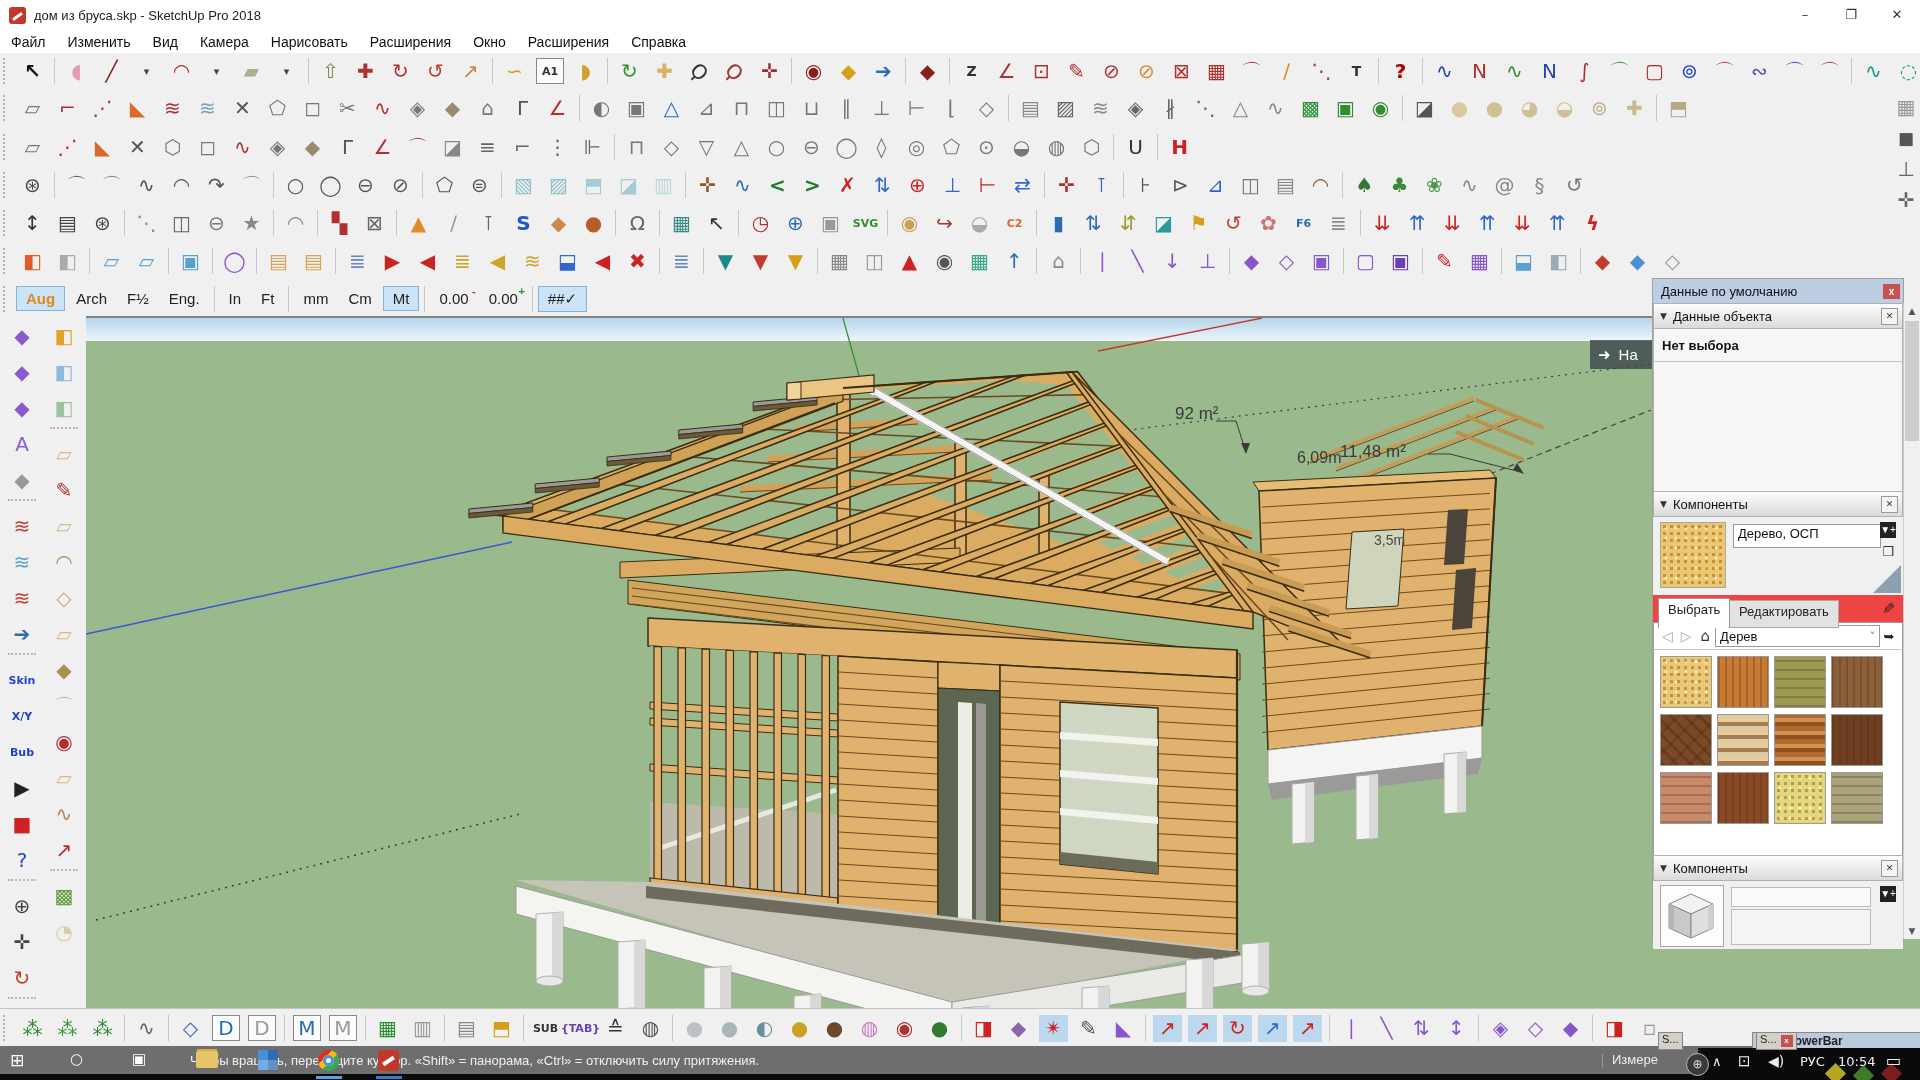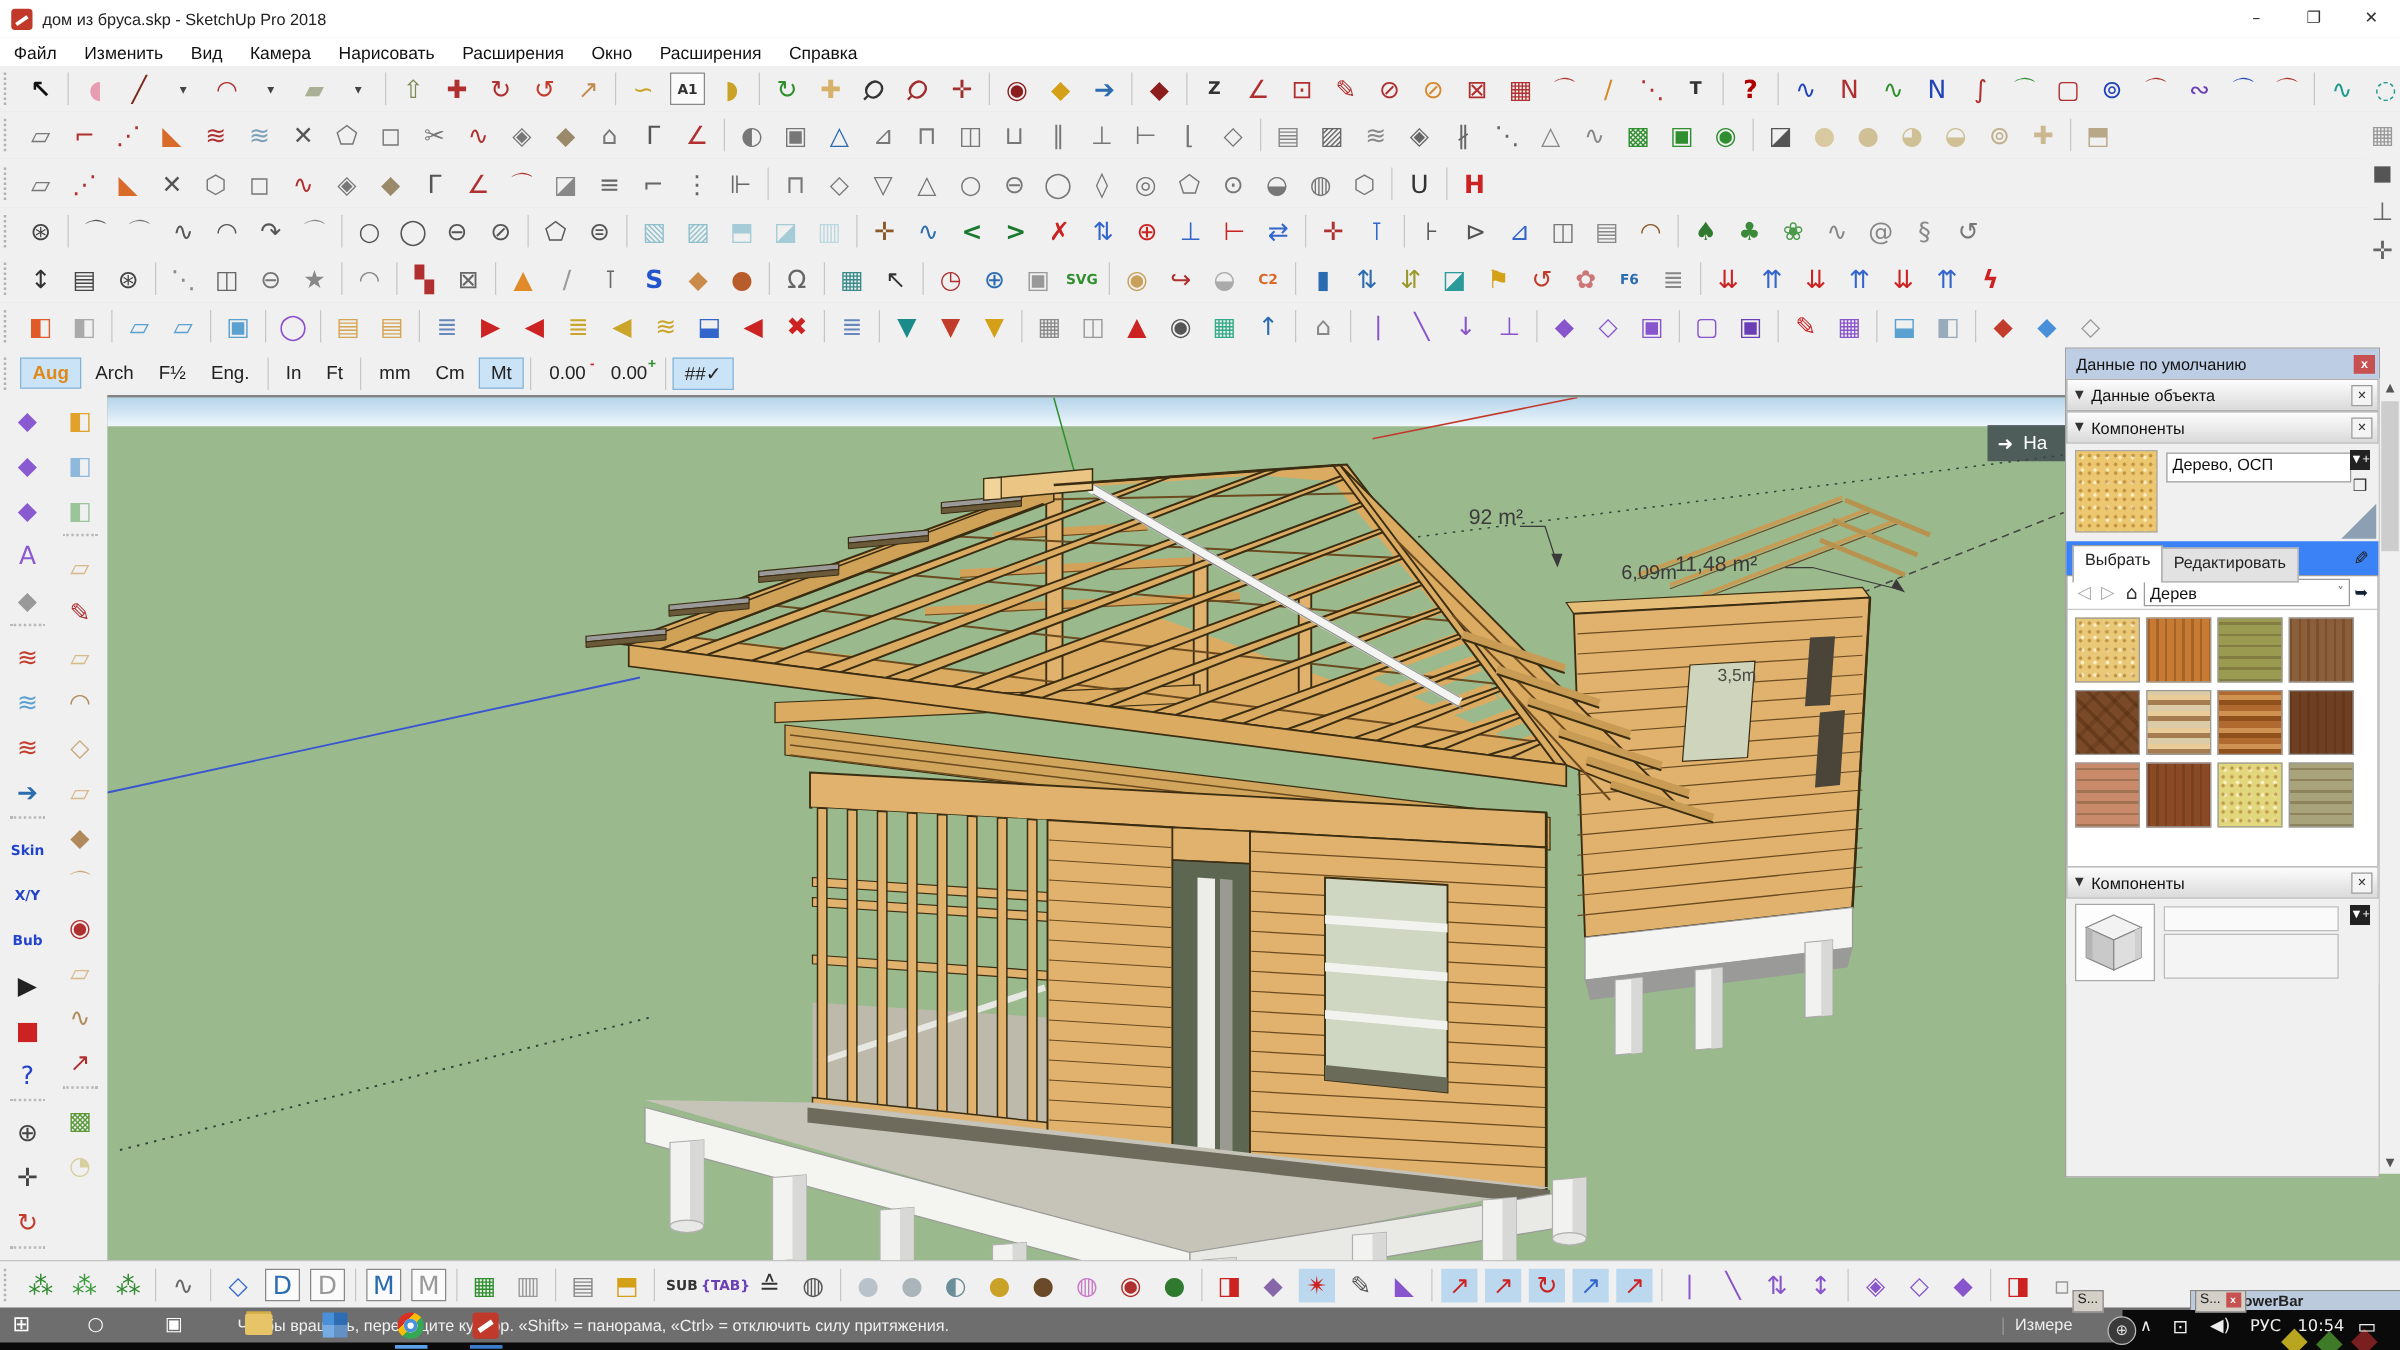--- a/index.html
+++ b/index.html
@@ -47,21 +47,21 @@
 #ent-body{height:162px;background:#f6f6f6;border-left:1px solid #b0b0b0;border-right:1px solid #b0b0b0}
 #noselect{font-weight:bold;font-size:13px;padding:9px 0 0 8px;color:#111}
 #ent-div{margin:8px 0 0 0;border-top:1px solid #c4c4c4}
 #mat-body{height:78px;background:#f0f0f0;position:relative}
 #mat-prev{position:absolute;left:7px;top:5px;width:64px;height:64px;border:1px solid #a8a8a8;background-color:#ecc76f}
 .p-speckle{background-image:radial-gradient(rgba(151,94,21,.5) 1.5px,transparent 1.6px),radial-gradient(rgba(255,243,205,.9) 1.5px,transparent 1.6px);background-size:7px 7px,10px 10px}
 #mat-name{position:absolute;left:80px;top:7px;width:138px;height:20px;background:#fff;border:1px solid #999;font-size:13px;padding:1px 4px;color:#111}
 #mat-b1{position:absolute;right:7px;top:5px;width:16px;height:16px;background:#222;color:#fff;font-size:10px;text-align:center;line-height:16px}
 #mat-b2{position:absolute;right:6px;top:27px;width:18px;height:16px;font-size:13px;text-align:center;line-height:16px;color:#333;font-family:"DejaVu Sans",sans-serif}
 #mat-tri{position:absolute;right:2px;top:48px;width:0;height:0;border-bottom:28px solid #8d9fb2;border-left:28px solid transparent}
-#mat-tabs{height:27px;position:relative;background:#3b82f6}
+#mat-tabs{height:27px;position:relative;background:#ef4444}
 .tab{position:absolute;top:3px;height:23px;font-size:13px;padding:3px 9px;color:#222}
 .tab.on{background:#fff;border:1px solid #9a9a9a;border-bottom:none;z-index:2;left:5px}
 .tab.off{background:#e2e2e2;border:1px solid #a8a8a8;left:76px;top:5px;height:20px}
 #eyedrop{position:absolute;right:8px;top:4px;font-size:15px;font-family:"DejaVu Sans",sans-serif;color:#222;transform:rotate(90deg)}
 #mat-nav{height:26px;display:flex;align-items:center;background:#fff;border:1px solid #9a9a9a;border-bottom:1px solid #c8c8c8;padding:0 4px}
 .nav-ar{color:#aaa;font-size:14px;margin:0 4px;font-family:"DejaVu Sans",sans-serif}
 #home{font-size:15px;color:#333;margin:0 5px;font-family:"DejaVu Sans",sans-serif}
 #mat-dd{flex:1;height:20px;border:1px solid #9a9a9a;background:#fff;font-size:13px;display:flex;align-items:center;padding:0 4px;color:#111}
 #mat-dd .dda{margin-left:auto;color:#666;font-size:10px;font-family:"DejaVu Sans",sans-serif}
 #mat-go{width:18px;font-size:13px;text-align:center;color:#123;font-family:"DejaVu Sans",sans-serif}
@@ -783,20 +783,24 @@
 <div id="tray" class="abs">
   <div id="tray-title">
       <span>Данные по умолчанию</span>
     <div id="tray-close">x</div>
   </div>
   <div class="sec-h">
       <span class="tri">▼</span>
       <span>Данные объекта</span>
       <div class="sec-x">✕</div>
     </div>
+  <div id="ent-body">
+    <div id="noselect">Нет выбора</div>
+    <div id="ent-div"></div>
+  </div>
   <div class="sec-h">
       <span class="tri">▼</span>
       <span>Компоненты</span>
       <div class="sec-x">✕</div>
     </div>
   <div id="mat-body">
     <div id="mat-prev" class="p-speckle"></div>
     <div id="mat-name">Дерево, ОСП</div>
     <div id="mat-b1">▼+</div>
     <div id="mat-b2">❒</div>

